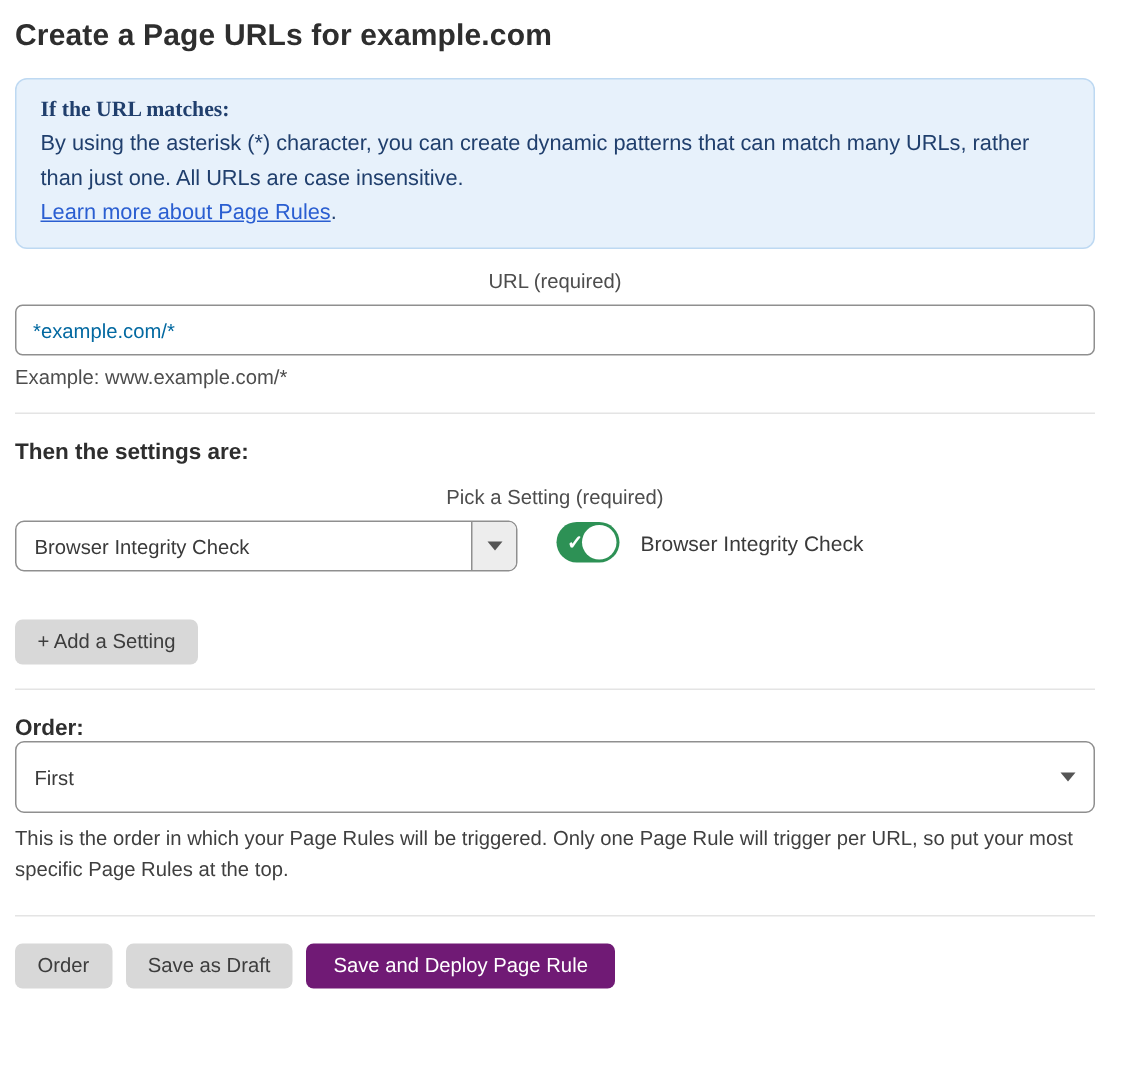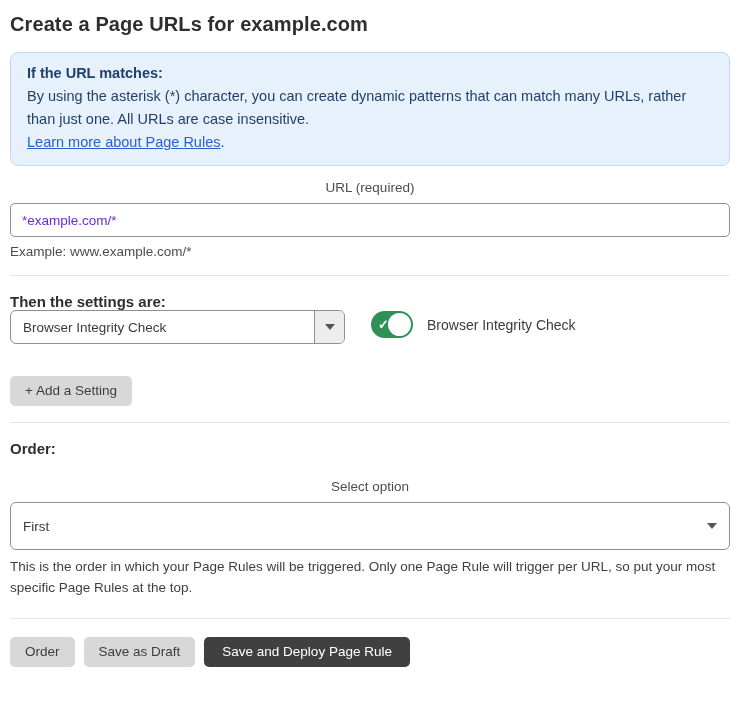--- a/index.html
+++ b/index.html
@@ -23,42 +23,42 @@
   
   .info-box {
     background: #e7f1fb;
     border: 1px solid #bed9f2;
     border-radius: 8px;
     padding: 9px 16px 11px;
     color: #203f6d;
     font-size: 14.5px;
     line-height: 23px;
   }
-  .info-heading { font-weight: bold; }
+  .info-heading { font-weight: bold; font-family: Liberation Serif, serif; }
   .info-link {
     color: #2a5ed1;
     text-decoration: underline;
     cursor: pointer;
   }
 
   
   .field-label {
     font-size: 13.5px;
     color: #4d4d4d;
     margin: 14px 0 8px;
     text-align: center;
   }
   .url-input {
     width: 100%;
     height: 32px;
     border: 1px solid #8f8f8f;
     border-radius: 5px;
     padding: 16px 11px;
     font-size: 13.5px;
-    color: #6d28d9;
+    color: #0369a1;
     font-family: "Liberation Sans", sans-serif;
     outline: none;
     background: #fff;
   }
   .field-example {
     font-size: 13.5px;
     color: #4d4d4d;
     margin-top: 7px;
   }
 
@@ -152,21 +152,21 @@
     border-radius: 5px;
     font-size: 13.5px;
     font-family: "Liberation Sans", sans-serif;
     cursor: pointer;
     padding: 0 15px;
     height: 30px;
     line-height: 30px;
     white-space: nowrap;
   }
   .btn-gray { background: #d8d8d8; color: #3d3d3d; }
-  .btn-primary { background: #404040; color: #ffffff; padding: 0 18px; }
+  .btn-primary { background: #701a75; color: #ffffff; padding: 0 18px; }
   .add-setting-btn { margin-top: 32px; height: 30px; }
 
   
   .order-select {
     width: 100%;
     height: 48px;
     border: 1px solid #8f8f8f;
     border-radius: 6px;
     display: flex;
     align-items: center;
@@ -203,20 +203,21 @@
   </div>
 
   <div class="field-label">URL (required)</div>
   <input class="url-input" type="text" value="*example.com/*" style="">
   <div class="field-example">Example: www.example.com/*</div>
 
   <hr class="divider">
 
   <h2 class="section-heading">Then the settings are:</h2>
 
+  <div class="field-label">Pick a Setting (required)</div>
 
   <div class="setting-row">
     <div class="setting-select">
       <span class="setting-select-text">Browser Integrity Check</span>
       <span class="setting-select-arrow">
         <span class="caret-down"></span>
       </span>
     </div>
 
     <div class="toggle">
@@ -225,21 +226,20 @@
     </div>
     <div class="toggle-label">Browser Integrity Check</div>
   </div>
 
   <button class="btn btn-gray add-setting-btn">+ Add a Setting</button>
 
   <hr class="divider">
 
   <h2 class="section-heading">Order:</h2>
 
-  <div class="field-label" style="margin-top:22px;">Select option</div>
 
   <div class="order-select">
     <span class="order-select-text">First</span>
     <span class="caret-down"></span>
   </div>
 
   <div class="order-help">This is the order in which your Page Rules will be triggered. Only one Page Rule will trigger per URL, so put your most specific Page Rules at the top.</div>
 
   <hr class="divider" style="margin-top:20px;">
 

